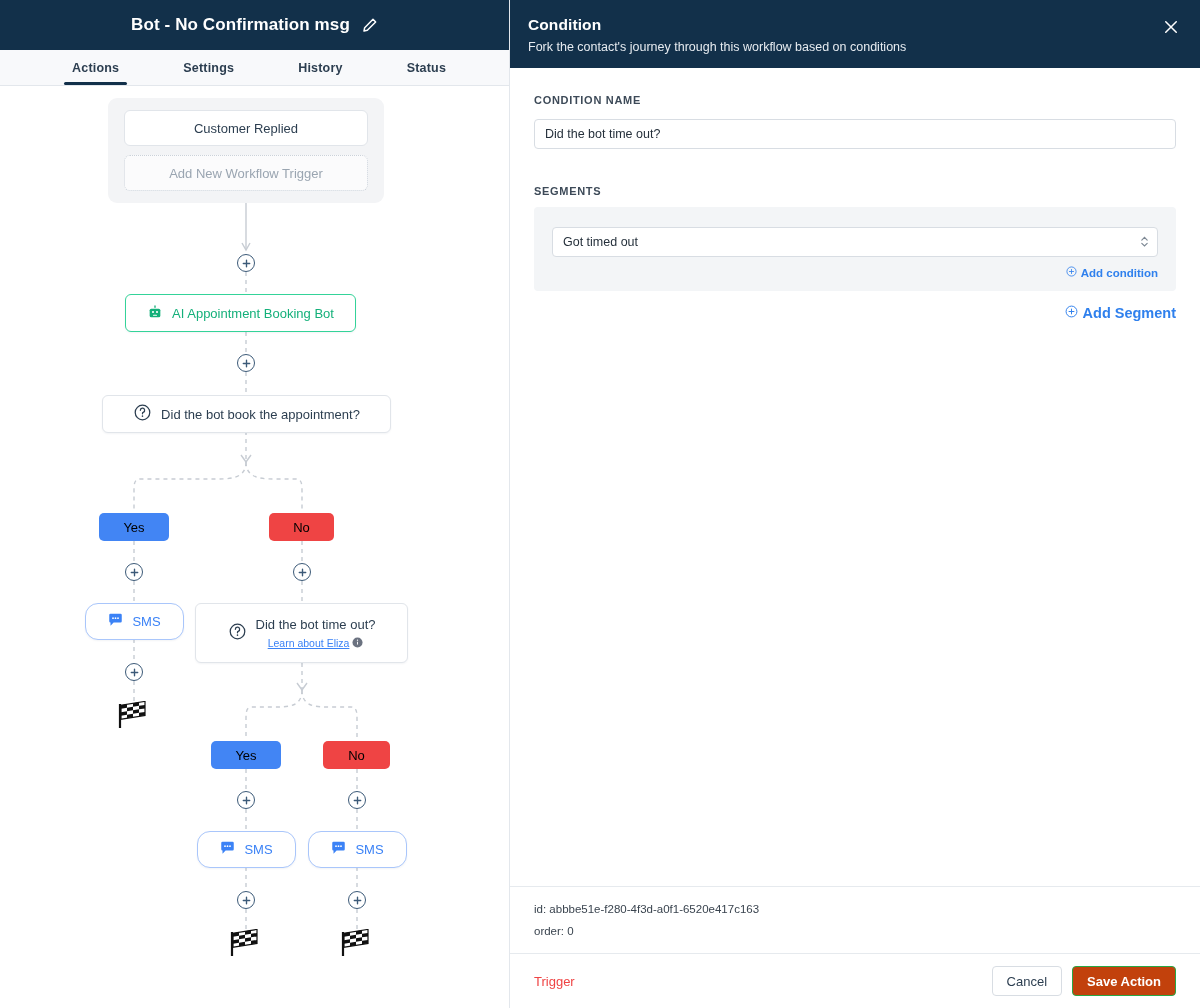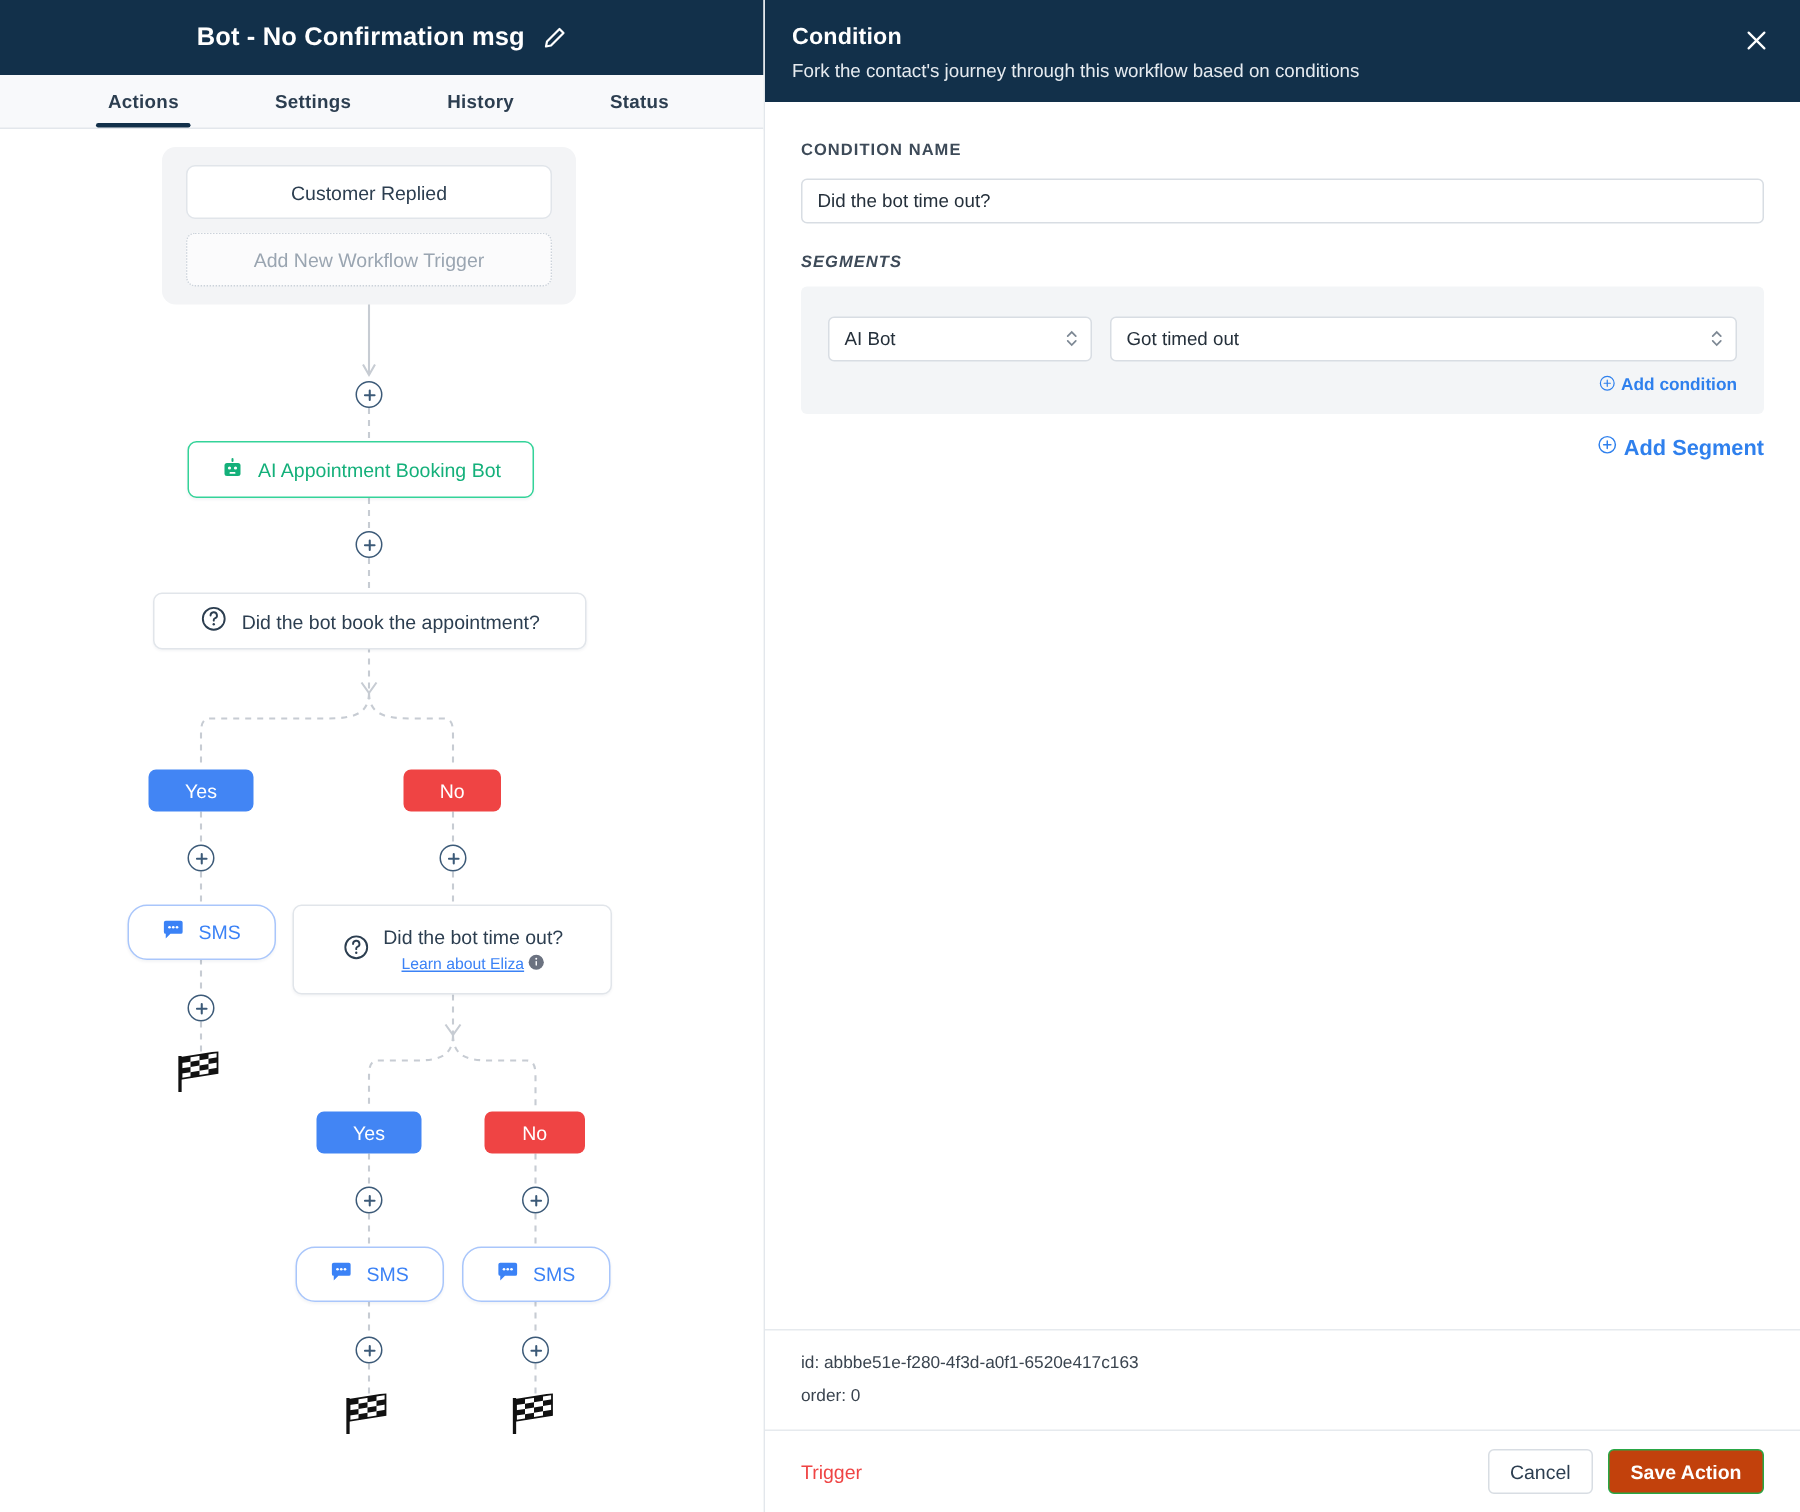--- a/index.html
+++ b/index.html
@@ -43,21 +43,21 @@
                   cursor: pointer; }
   .trigger-add { margin-top: 9px; height: 36px; border: 1px dotted #cbd2da;
                  border-radius: 6px; display: flex; align-items: center;
                  justify-content: center; font-size: 13px; color: #9aa5b1;
                  background: #fbfbfc; cursor: pointer; }
 
   .node-bot { border-color: #34d399; color: #14b07a; }
   .node-sms { border-color: #a9c6fb; color: #3b82f6; border-radius: 13px; }
   .node-cond { padding: 0 14px; }
 
-  .pill { position: absolute; height: 28px; border-radius: 5px; color: #ffffff;
+  .pill { position: absolute; height: 28px; border-radius: 5px; color: #000000;
           font-size: 13px; display: flex; align-items: center;
           justify-content: center; cursor: pointer; text-align: center; }
   .pill-yes { background: #4285f4; }
   .pill-no  { background: #ef4444; }
 
   .plus { position: absolute; width: 18px; height: 18px; border-radius: 50%;
           border: 1.4px solid #3c5a78; color: #3c5a78; display: flex;
           align-items: center; justify-content: center; background: #fff;
           cursor: pointer; }
   .plus svg { width: 11px; height: 11px; display: block; }
@@ -84,21 +84,21 @@
   .p-title { color: #fff; font-size: 15.5px; font-weight: 700; letter-spacing: .1px; }
   .p-sub { color: #e6ebf0; font-size: 12.5px; margin-top: 6px; }
   .p-close { position: absolute; top: 18px; right: 20px; width: 18px; height: 18px;
              color: #fff; cursor: pointer; }
 
   .p-body { flex: 1; padding: 22px 24px 0 24px; overflow: hidden; }
   .label { font-size: 11px; font-weight: 700; color: #3d4a58; letter-spacing: .7px; }
   .txt-input { width: 100%; height: 30px; margin-top: 11px; border: 1px solid #d8dde3;
                border-radius: 4px; padding: 0 10px; font-size: 12.5px; color: #25303b;
                font-family: "Liberation Sans", sans-serif; background: #fff; }
-  .seg-label { margin-top: 20px; display: block; font-style: italic; }
+  .seg-label { margin-top: 36px; display: block; }
   .seg-box { margin-top: 10px; background: #f3f5f7; border-radius: 4px;
              padding: 20px 18px 12px 18px; }
   .seg-row { display: flex; gap: 12px; }
   .sel { position: relative; height: 30px; border: 1px solid #d8dde3; border-radius: 4px;
          background: #fff; display: flex; align-items: center; padding: 0 26px 0 10px;
          font-size: 12.5px; color: #25303b; cursor: pointer; }
   .sel-a { width: 176px; }
   .sel-b { flex: 1; }
   .stepper { position: absolute; right: 8px; top: 50%; transform: translateY(-50%);
              width: 9px; height: 15px; color: #7d8894; }
@@ -410,29 +410,20 @@
     </div>
 
     <div class="p-body">
       <span class="label">CONDITION NAME</span>
       <input class="txt-input" type="text" value="Did the bot time out?" style="">
 
       <span class="label seg-label">SEGMENTS</span>
 
       <div class="seg-box">
         <div class="seg-row">
-          <div class="sel sel-a">
-            <span>AI Bot</span>
-            <span class="stepper">
-              <svg viewBox="0 0 10 16" fill="none" stroke="currentColor" stroke-width="1.3" stroke-linecap="round">
-                <path d="M2 6.2L5 3.2l3 3"></path>
-                  <path d="M2 9.8l3 3 3-3"></path>
-                </svg>
-            </span>
-          </div>
           <div class="sel sel-b">
             <span>Got timed out</span>
             <span class="stepper">
               <svg viewBox="0 0 10 16" fill="none" stroke="currentColor" stroke-width="1.3" stroke-linecap="round">
                 <path d="M2 6.2L5 3.2l3 3"></path>
                   <path d="M2 9.8l3 3 3-3"></path>
                 </svg>
             </span>
           </div>
         </div>

